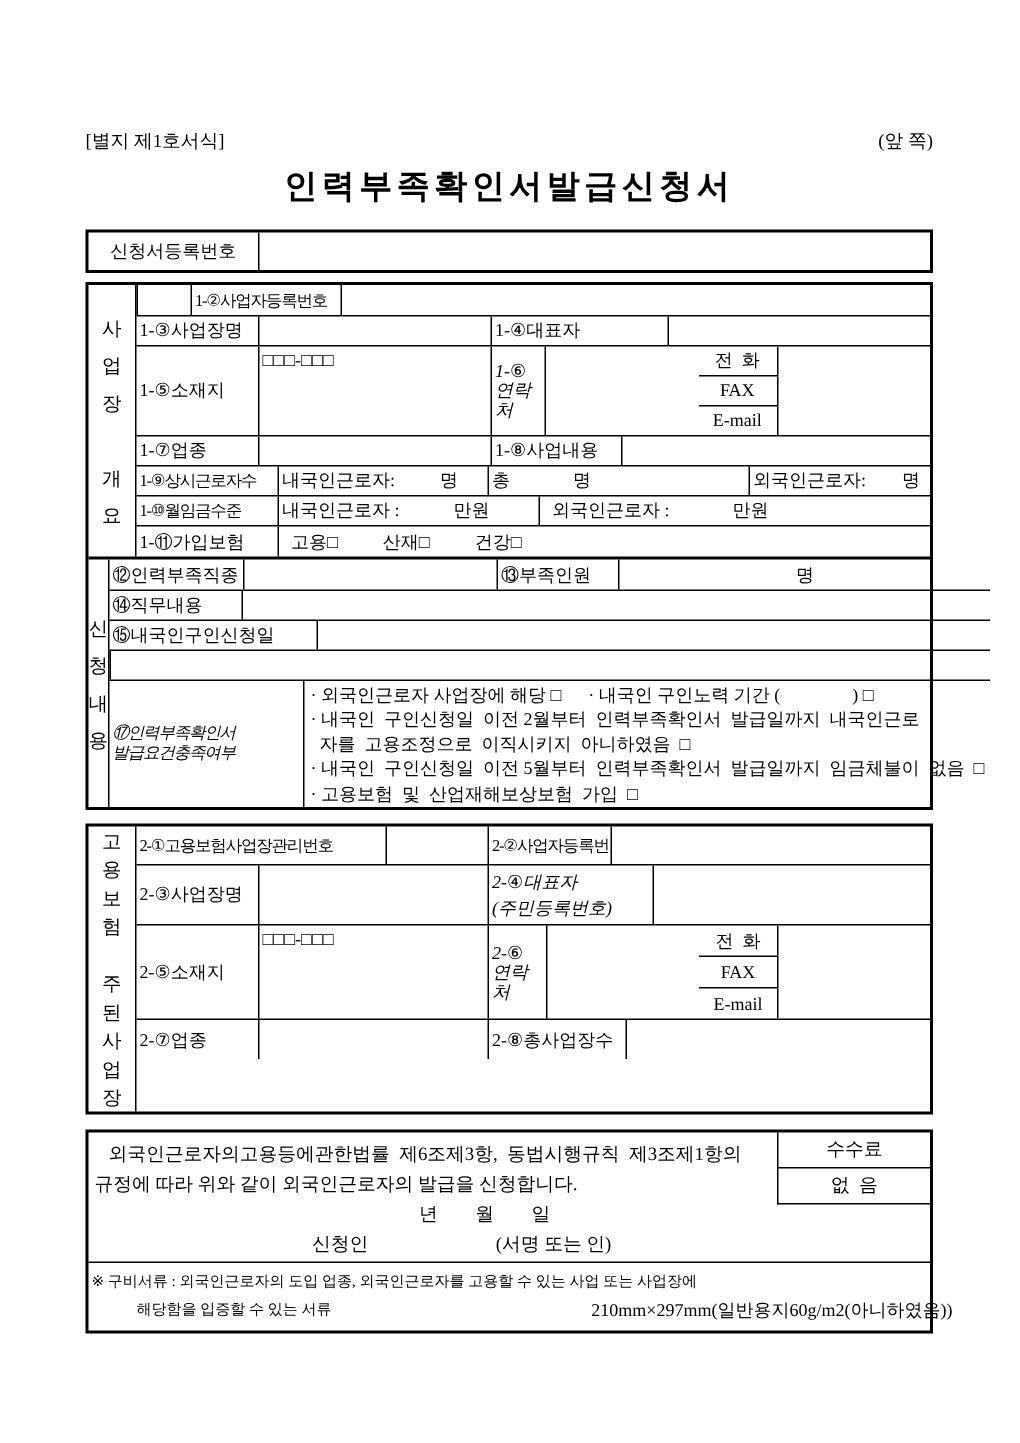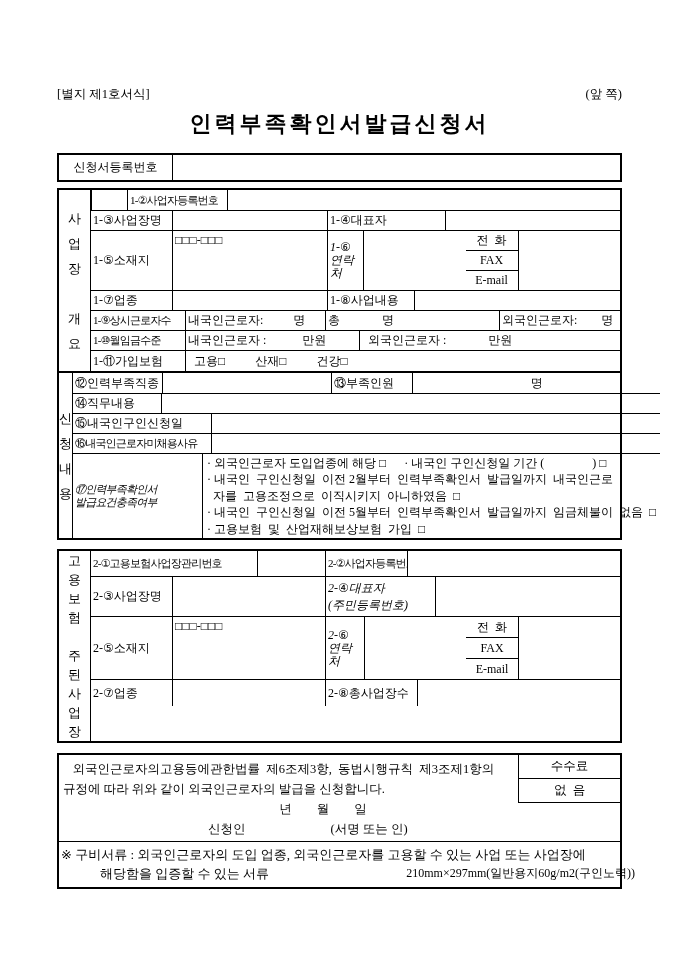--- a/index.html
+++ b/index.html
@@ -45,21 +45,21 @@
   .decl-top{min-height:80px;position:relative;}
   .decl-textarea{width:460px;padding:4px 0 2px 4px;}
   .dline{font-size:12.5px;line-height:20px;white-space:pre;}
   .dateline{text-align:center;padding-left:60px;font-size:12.5px;line-height:20px;white-space:pre;}
   .appline{display:flex;font-size:12.5px;line-height:20px;}
   .feebox{position:absolute;top:0;right:0;width:102px;height:48px;
           border-left:1px solid #000;border-bottom:1px solid #000;box-sizing:border-box;
           display:flex;flex-direction:column;}
   .feecell{flex:1;display:flex;align-items:center;justify-content:center;font-size:12.5px;white-space:pre;}
   .feecell.top{border-bottom:1px solid #000;}
-  .docs{border-top:1px solid #000;padding:3px 2px 4px 2px;font-size:13px;
+  .docs{border-top:1px solid #000;padding:3px 2px 4px 2px;font-size:10px;
         line-height:19px;white-space:pre;}
   .footer{position:absolute;right:45px;top:865px;font-size:12px;white-space:pre;}
   .gap6{height:6px;} .gap9{height:9px;} .gap10{height:10px;} .gap14{height:14px;}
 </style>
 </head>
 <body>
 
 <div class="page">
   <div class="content">
 
@@ -160,28 +160,27 @@
           </div>
           <div class="row" style="height:20px">
             <div class="c nf" style="width:88px">⑭직무내용</div>
             <div class="c fill"></div>
           </div>
           <div class="row" style="height:20px">
             <div class="c nf" style="width:138px">⑮내국인구인신청일</div>
             <div class="c fill"></div>
           </div>
           <div class="row" style="height:20px">
-            <div class="c nf tight" style="width:138px">⑯내국인근로자미채용사유</div>
             <div class="c fill"></div>
           </div>
           <div class="row" style="height:85px">
             <div class="c nf ml tight" style="width:129px">⑰인력부족확인서
 발급요건충족여부</div>
             <div class="c fill reqlines" style="align-items:flex-start">
-              <div class="reqline">· 외국인근로자 도입업종에 해당 □      · 내국인 구인신청일 기간 (                ) □</div>
+              <div class="reqline">· 외국인근로자 사업장에 해당 □      · 내국인 구인노력 기간 (                ) □</div>
               <div class="reqline">· 내국인  구인신청일  이전 2월부터  인력부족확인서  발급일까지  내국인근로</div>
               <div class="reqline">  자를  고용조정으로  이직시키지  아니하였음  □</div>
               <div class="reqline">· 내국인  구인신청일  이전 5월부터  인력부족확인서  발급일까지  임금체불이  없음  □</div>
               <div class="reqline">· 고용보험  및  산업재해보상보험  가입  □</div>
             </div>
           </div>
         </div>
       </div>
     </div>
 
@@ -260,14 +259,14 @@
           <div class="feecell top">수수료</div>
           <div class="feecell">없  음</div>
         </div>
       </div>
       <div class="docs">※ 구비서류 : 외국인근로자의 도입 업종, 외국인근로자를 고용할 수 있는 사업 또는 사업장에
             해당함을 입증할 수 있는 서류</div>
     </div>
 
   </div>
 
-  <div class="footer">210mm×297mm(일반용지60g/m2(구인노력))</div>
+  <div class="footer">210mm×297mm(일반용지60g/m2(아니하였음))</div>
 </div>
 
 </body></html>

